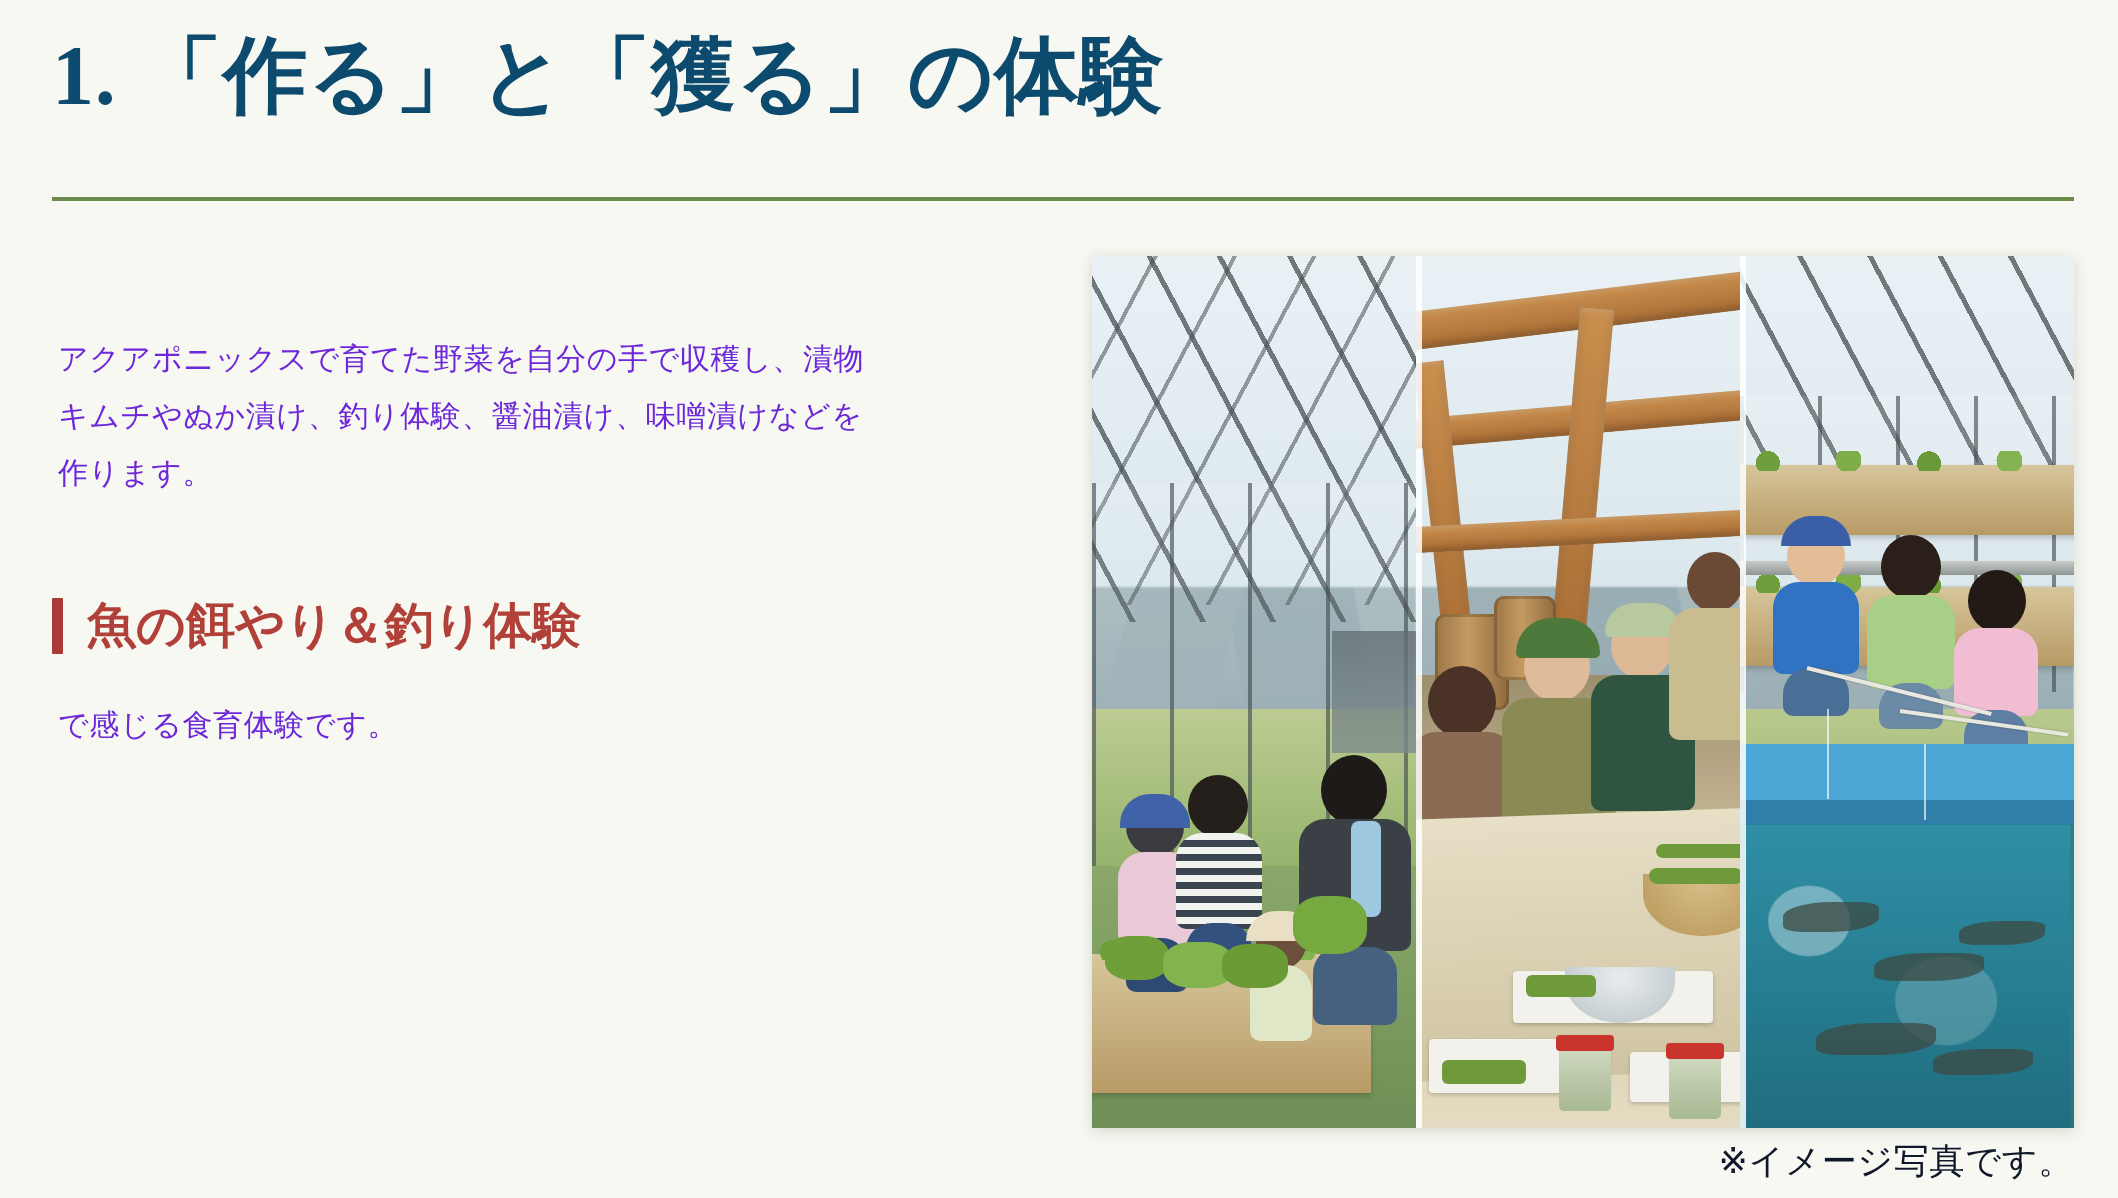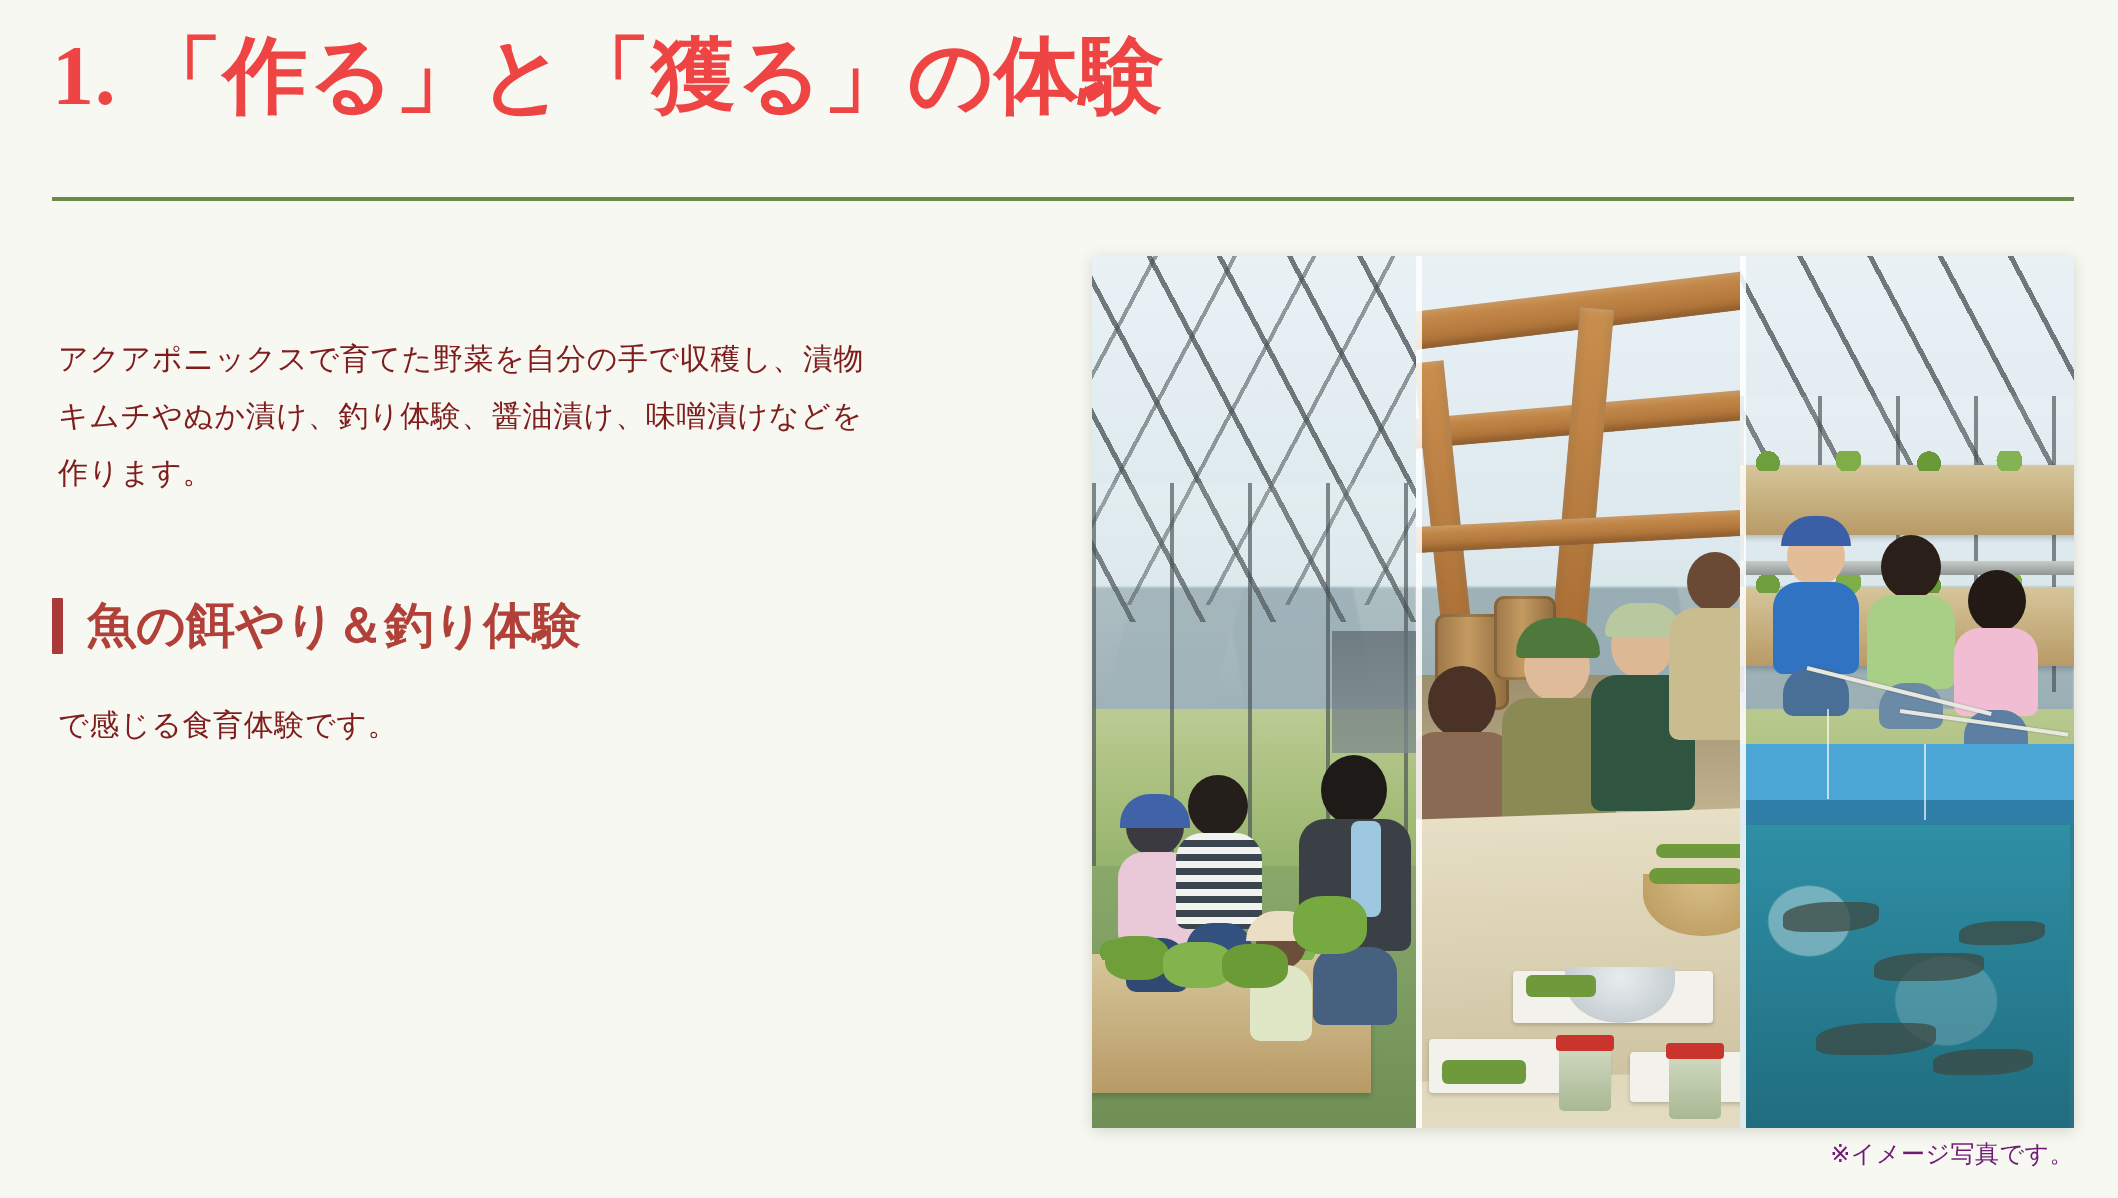--- a/index.html
+++ b/index.html
@@ -17,21 +17,21 @@
   }
 
   
   .page-title {
     position: absolute;
     left: 52px;
     top: 28px;
     font-family: "Liberation Serif", "DejaVu Serif", serif;
     font-size: 84px;
     font-weight: 700;
-    color: #ef4444;
+    color: #0c4a6e;
     letter-spacing: 0.01em;
     white-space: nowrap;
     line-height: 1.15;
   }
 
   .title-rule {
     position: absolute;
     left: 52px;
     top: 197px;
     width: 2022px;
@@ -70,21 +70,21 @@
     font-size: 49px;
     font-weight: 700;
     color: #b04038;
     white-space: nowrap;
     line-height: 1.2;
   }
 
   .body-text {
     font-size: 30px;
     line-height: 1.9;
-    color: #7f1d1d;
+    color: #6d28d9;
     letter-spacing: 0.02em;
     max-width: 900px;
     padding-left: 6px;
   }
 
   .body-text .ln { display: block; }
 
   
   .photo-wrap {
     position: absolute;
@@ -309,22 +309,22 @@
     line-height: 1.2;
     margin-top: 6px;
     letter-spacing: .01em;
   }
 
   
   .caption {
     position: absolute;
     right: 44px;
     top: 1138px;
-    font-size: 24px;
-    color: #701a75;
+    font-size: 35px;
+    color: #0f172a;
     letter-spacing: .02em;
     white-space: nowrap;
   }
 </style>
 </head>
 <body>
 
 <div class="page-title">1. 「作る」と「獲る」の体験</div>
 
 <div class="title-rule"></div>

